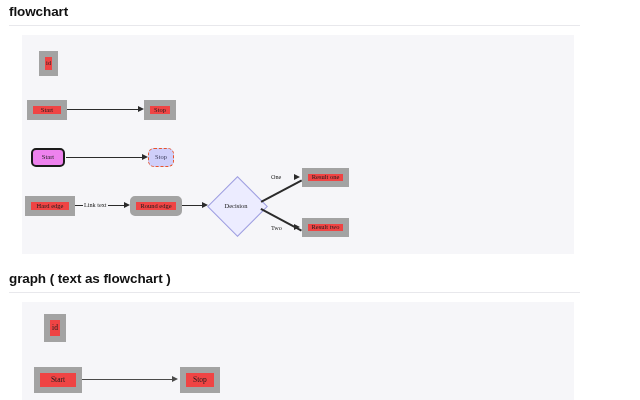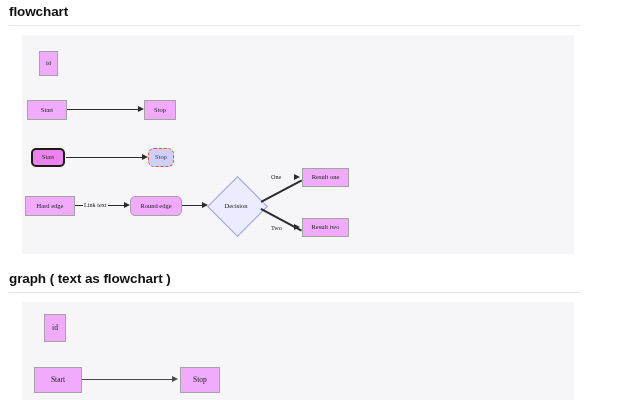--- a/index.html
+++ b/index.html
@@ -36,22 +36,22 @@
     background: #f6f6f9;
     margin-left: 22px;
     margin-right: 15px;
     overflow: hidden;
   }
 
   
   .node {
     position: absolute;
     box-sizing: border-box;
-    background: #f0abfc;
-    border: 1px solid #a3a3a3;
+    background: #ef4444;
+    border: 6px solid #a3a3a3;
     display: flex;
     align-items: center;
     justify-content: center;
     font-size: 6.5px;
     color: #1d1d1d;
     font-family: "Liberation Serif", serif;
     line-height: 1;
     white-space: nowrap;
   }
   .node.round { border-radius: 5px; }

